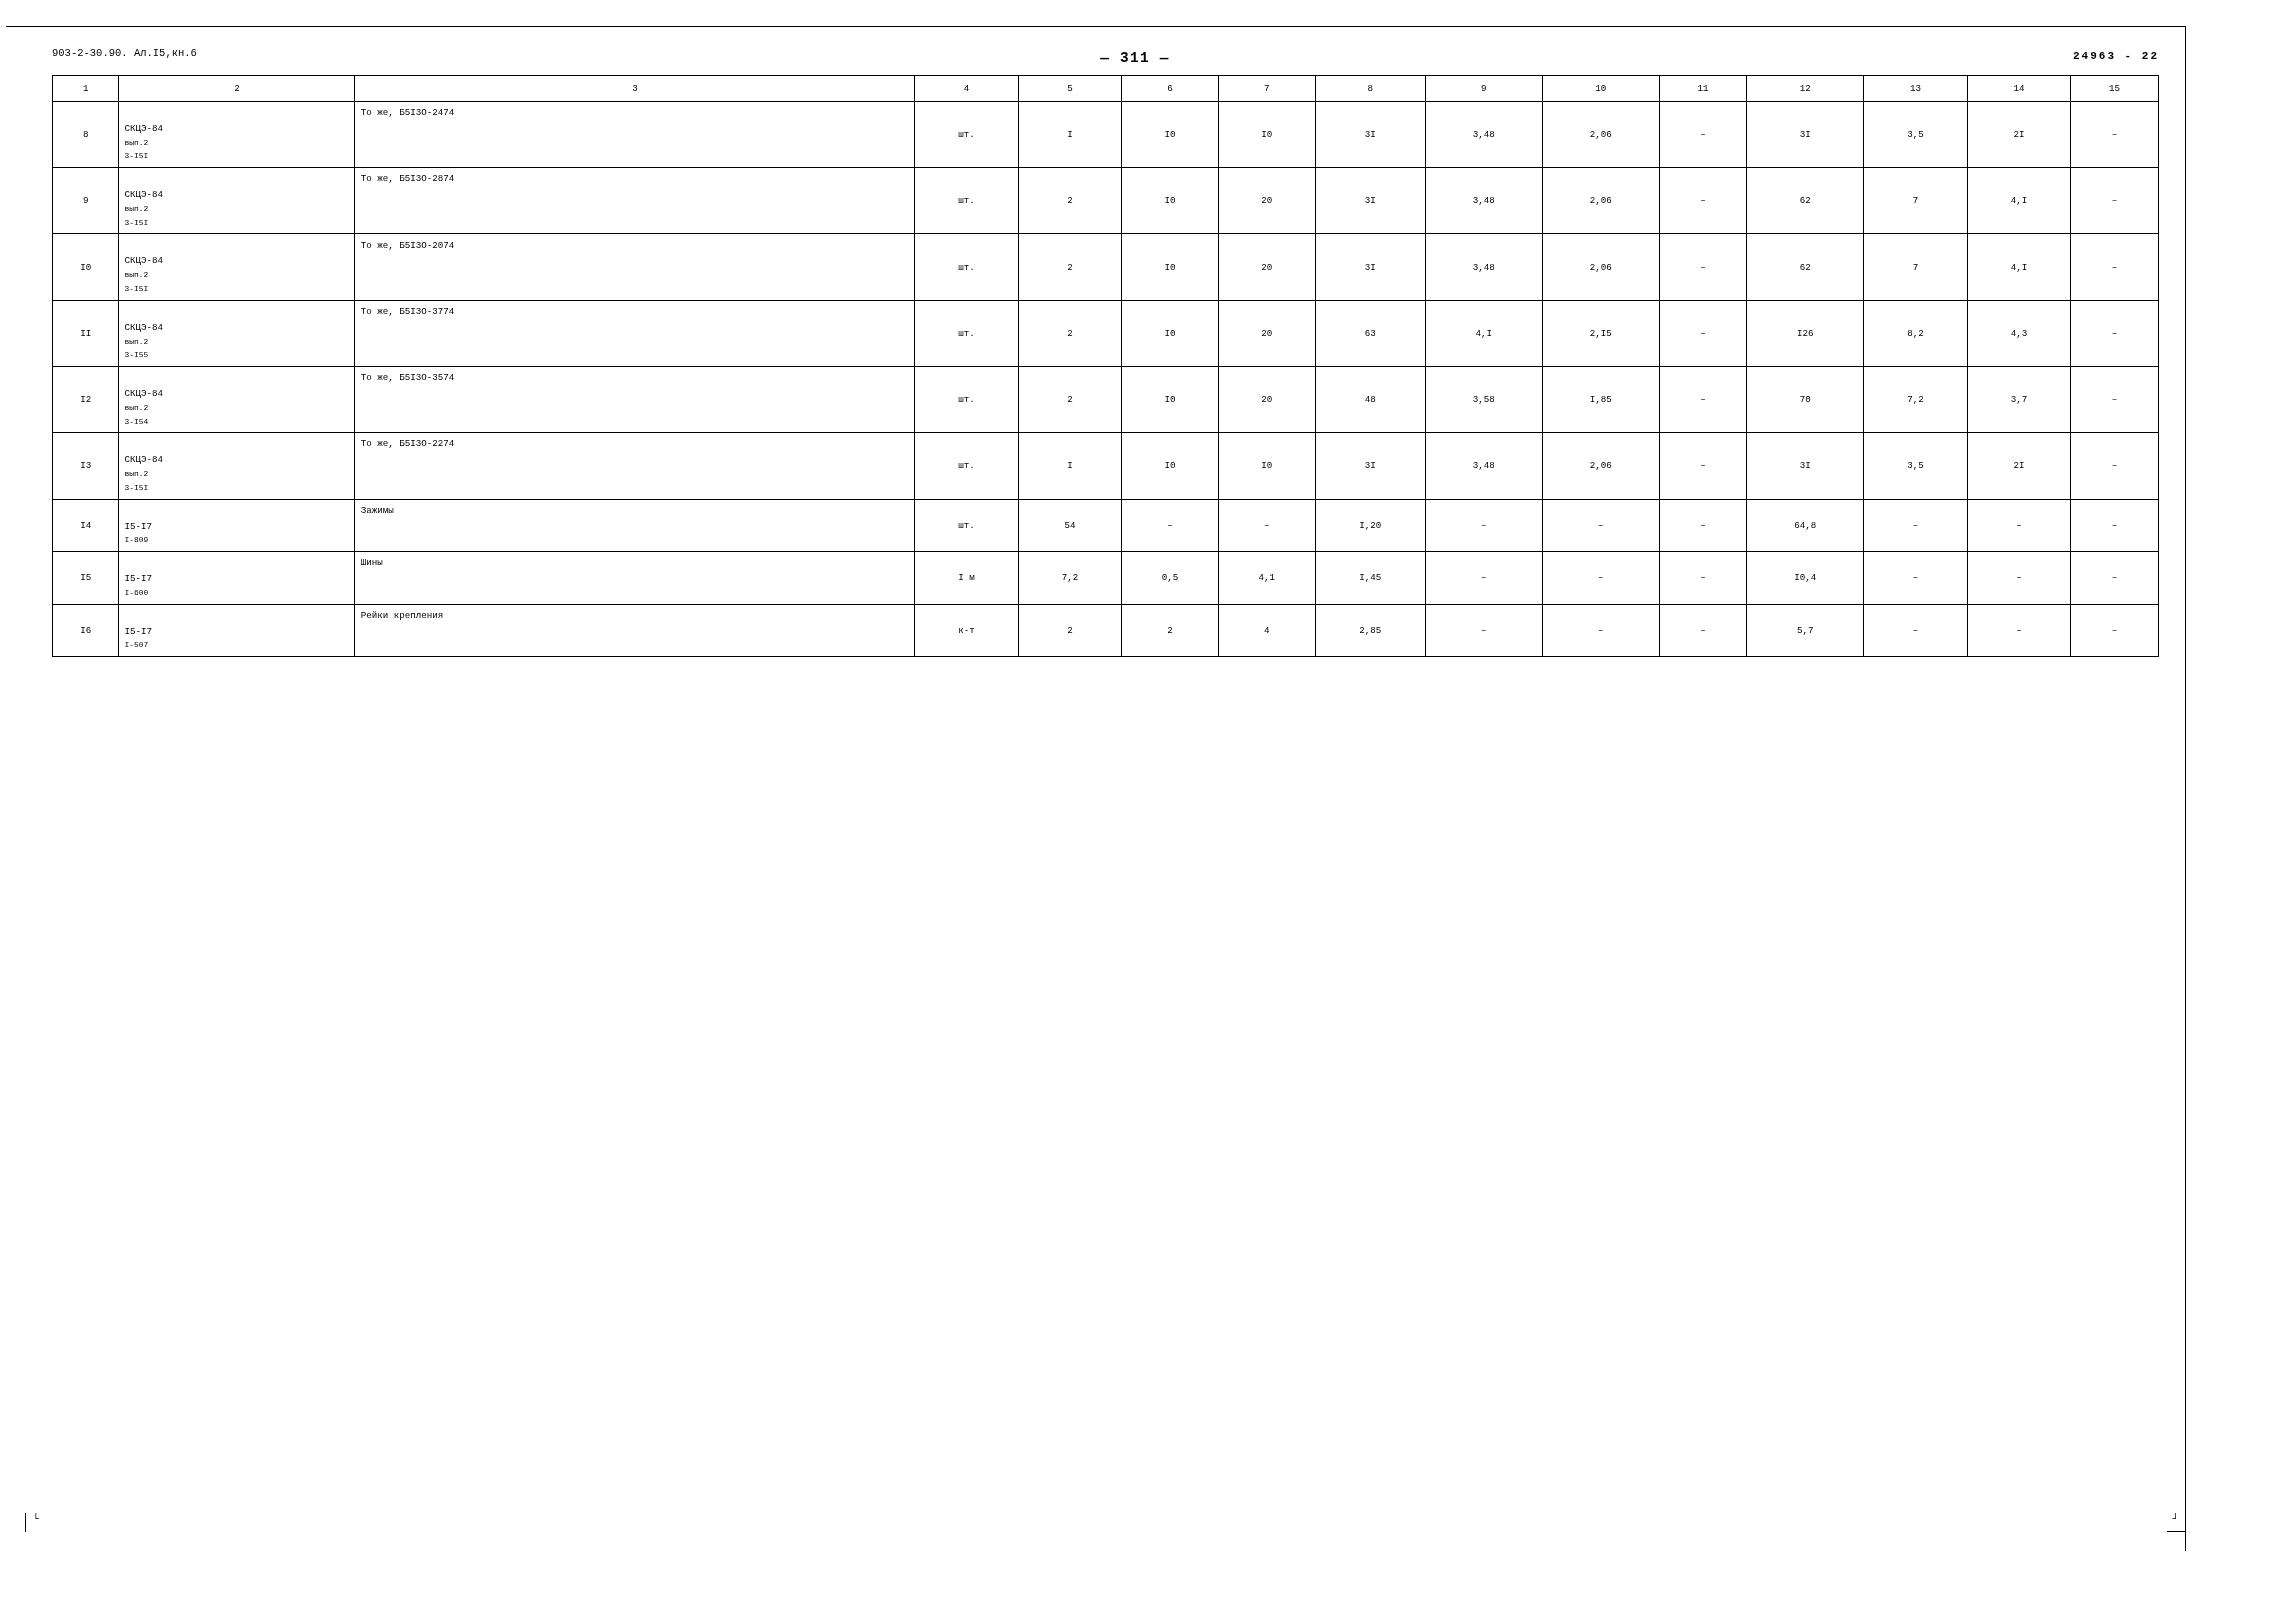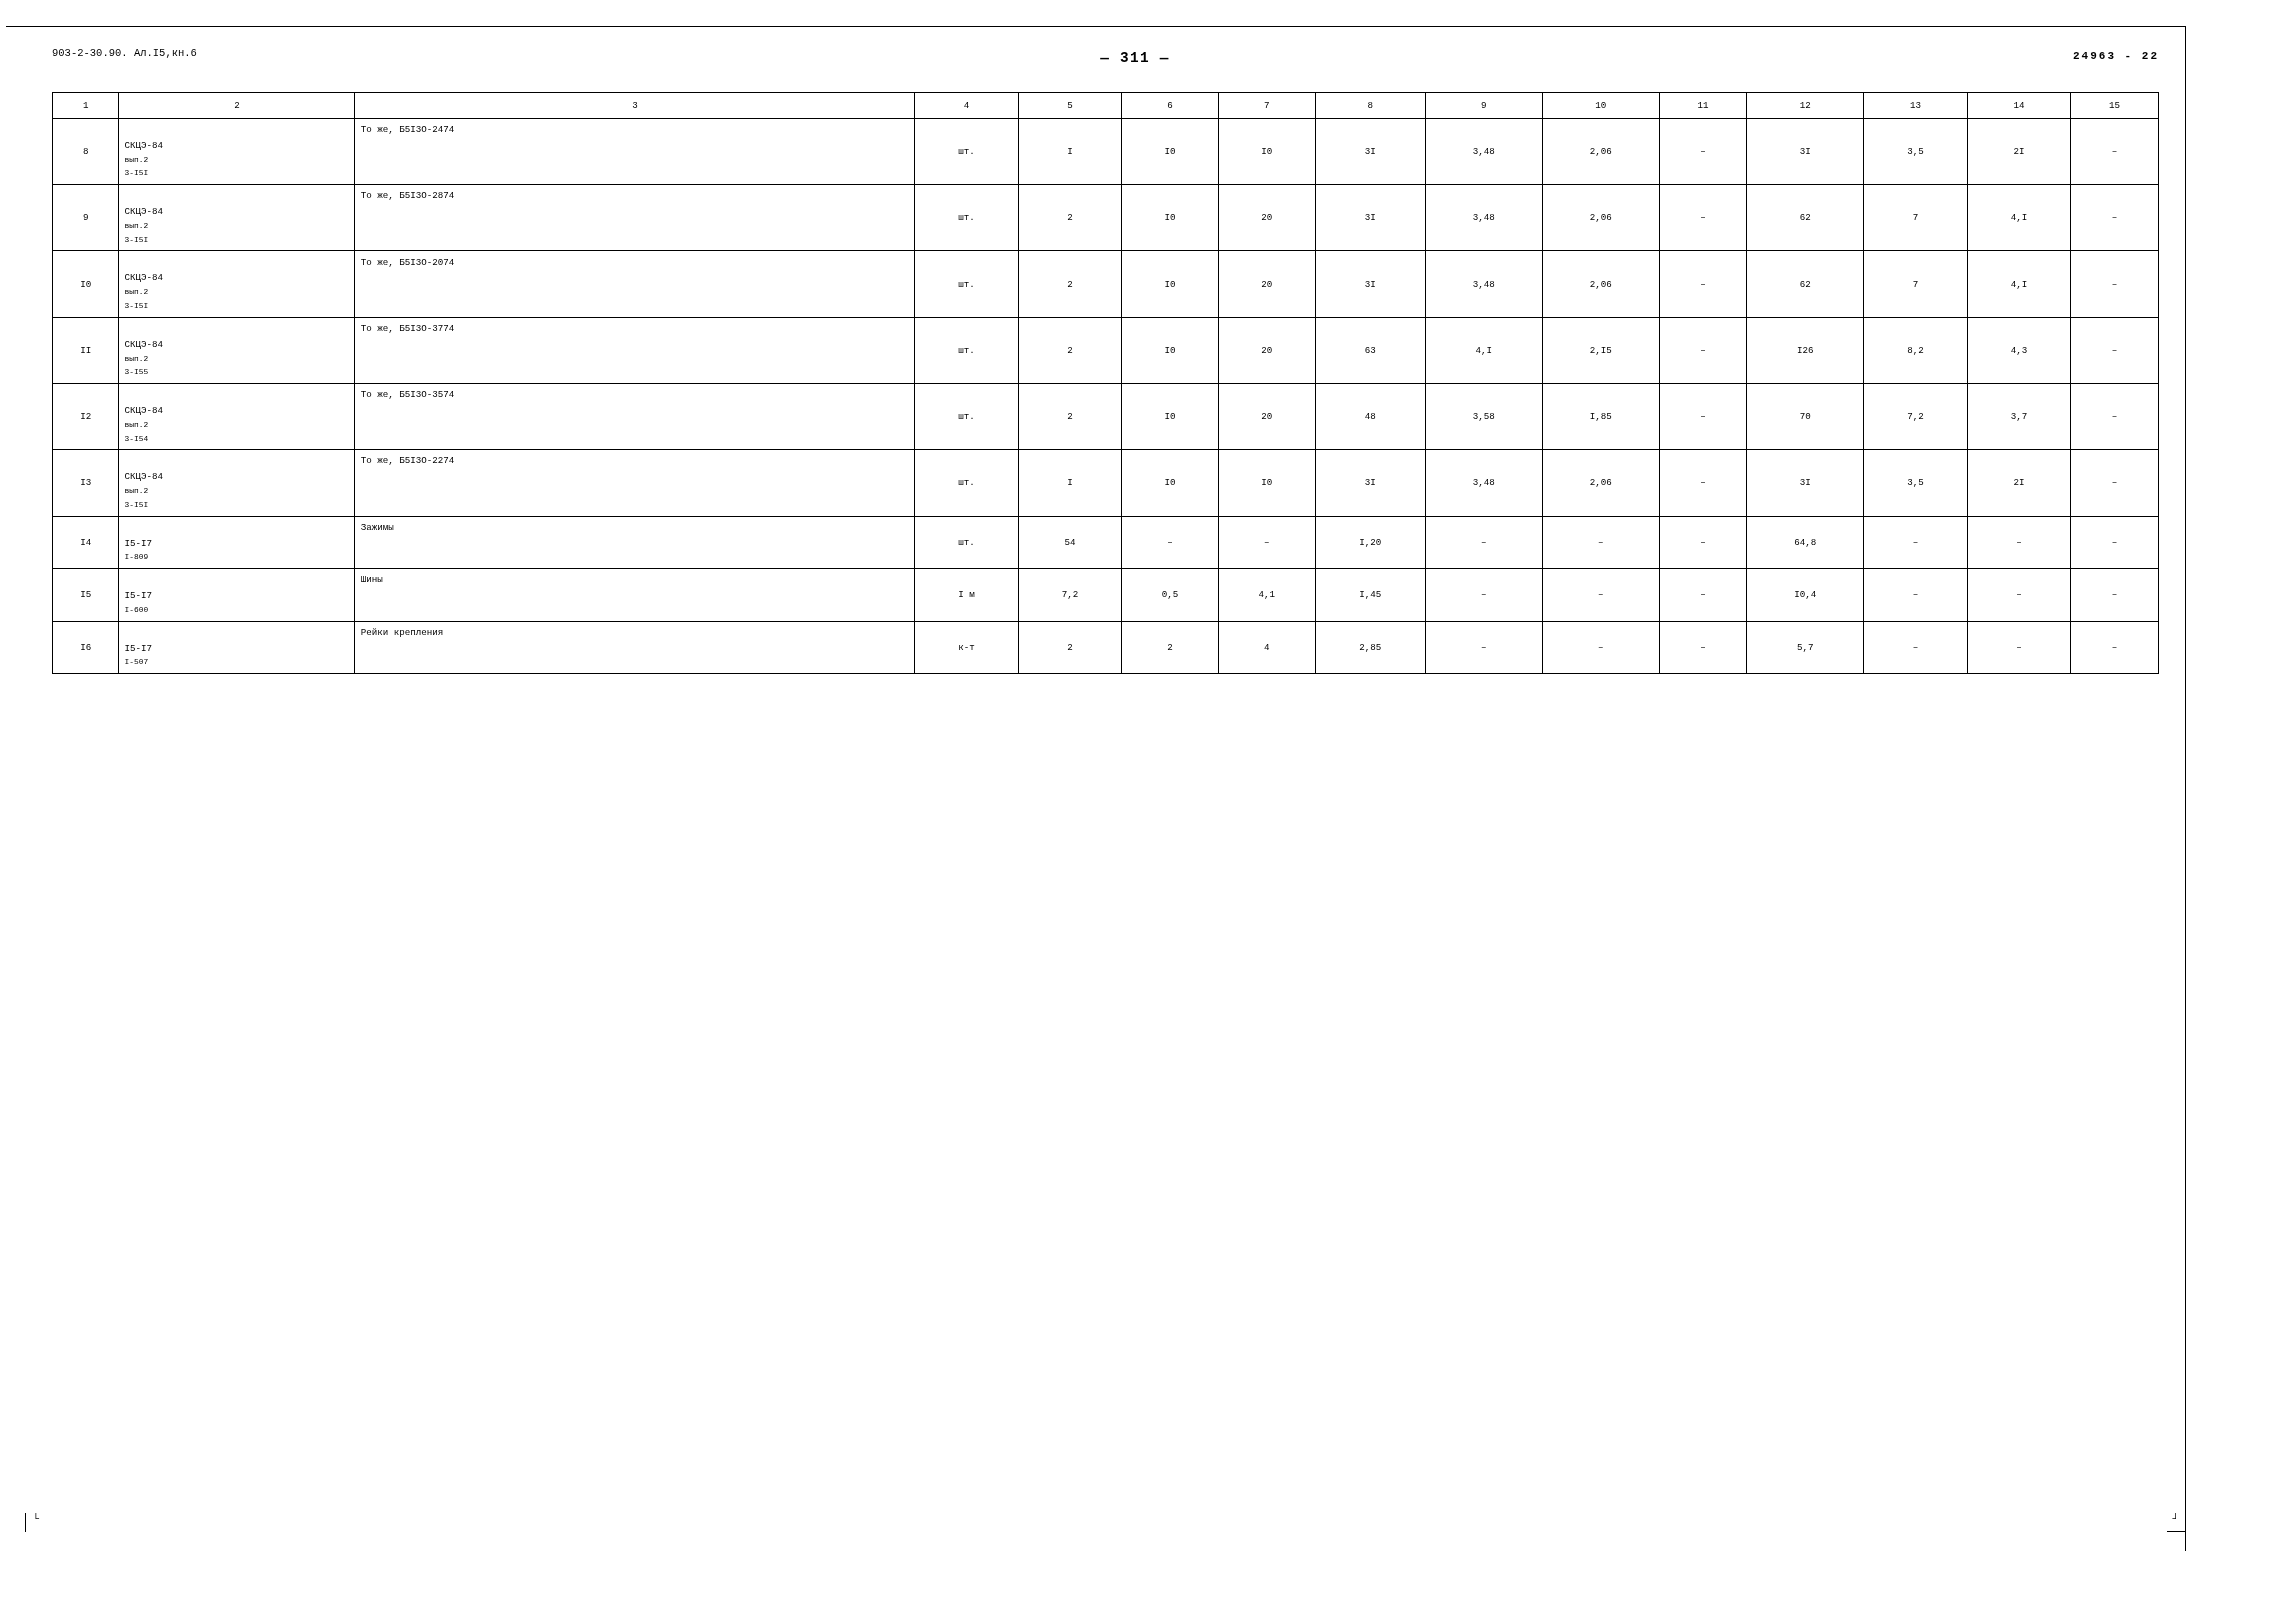--- a/index.html
+++ b/index.html
@@ -60,21 +60,21 @@
       right: -1.3px;
       width: 1.3px;
       height: 19.6px;
       background: #000;
     }
 
     .header-row {
       display: flex;
       justify-content: space-between;
       align-items: flex-start;
-      margin-bottom: 26px;
+      margin-bottom: 9px;
     }
 
     .header-left {
       font-size: 10.5px;
       font-family: 'Courier New', Courier, monospace;
     }
 
     .header-center {
       font-size: 14.4px;
       font-weight: bold;

